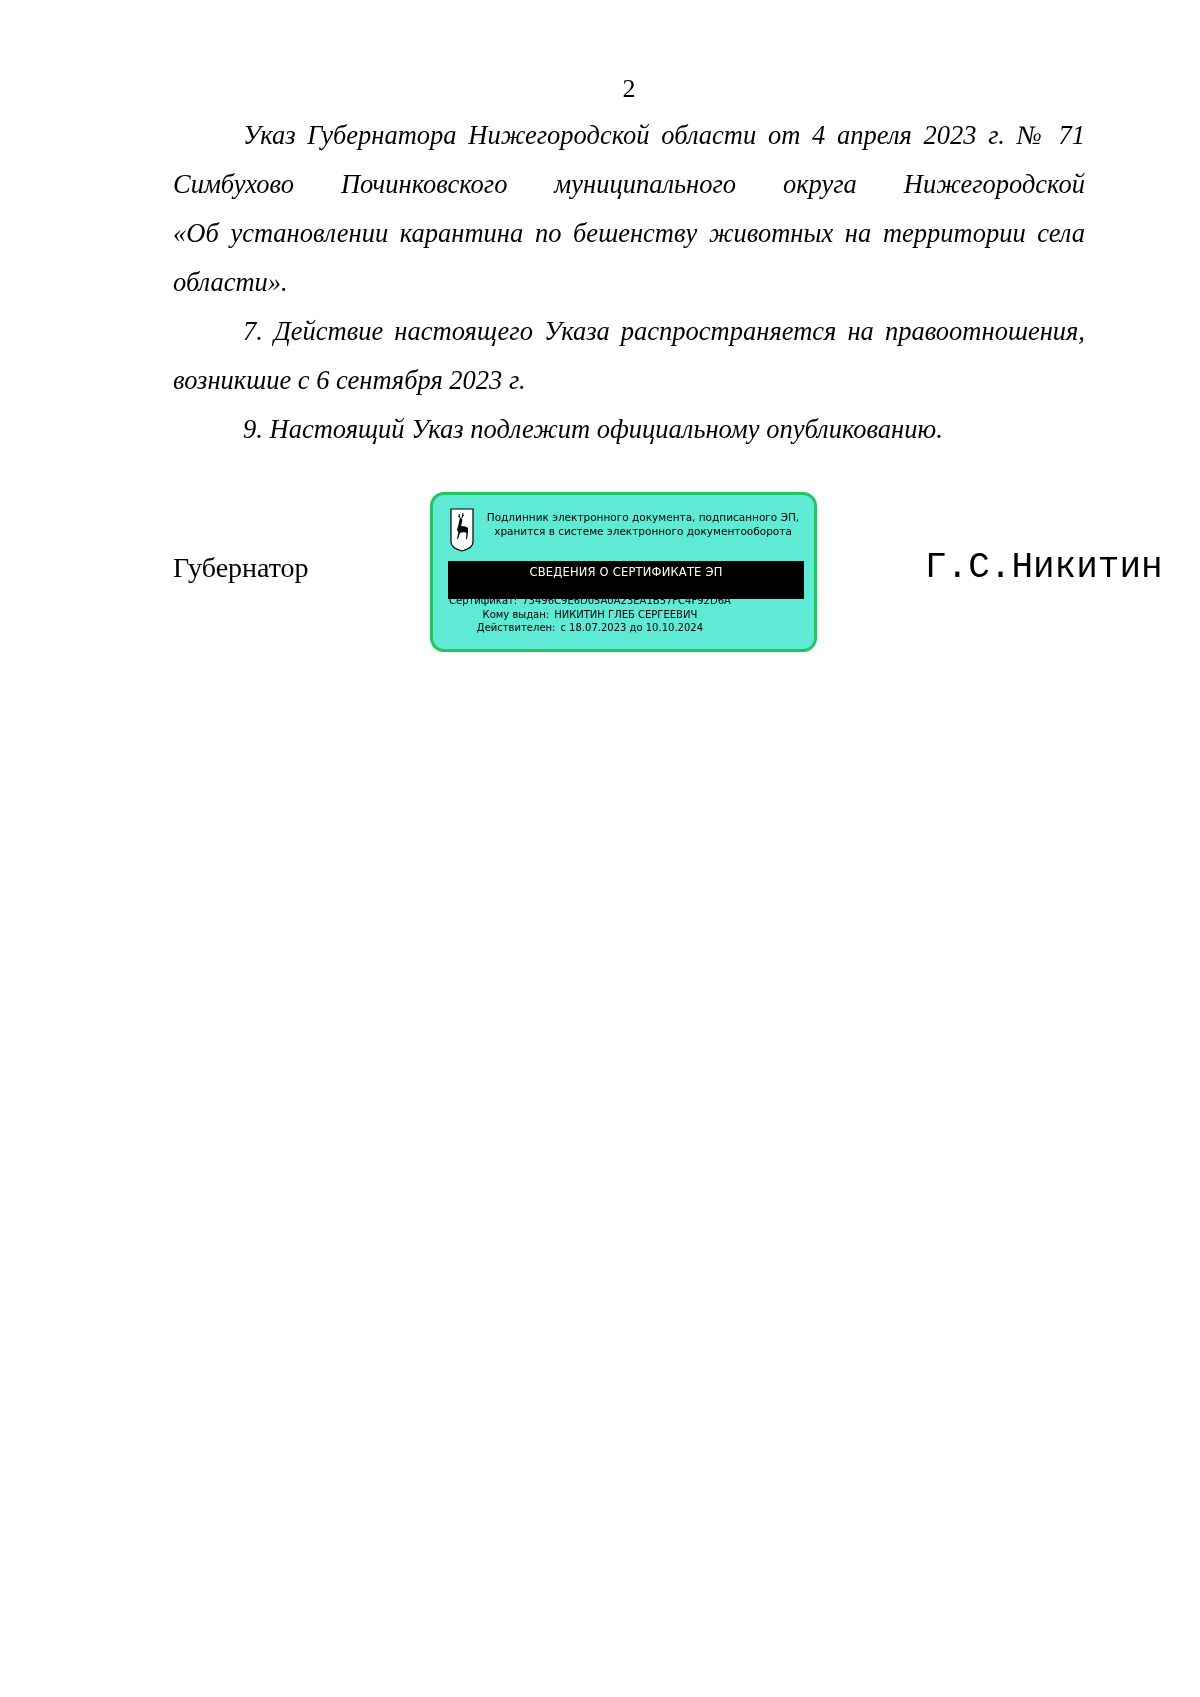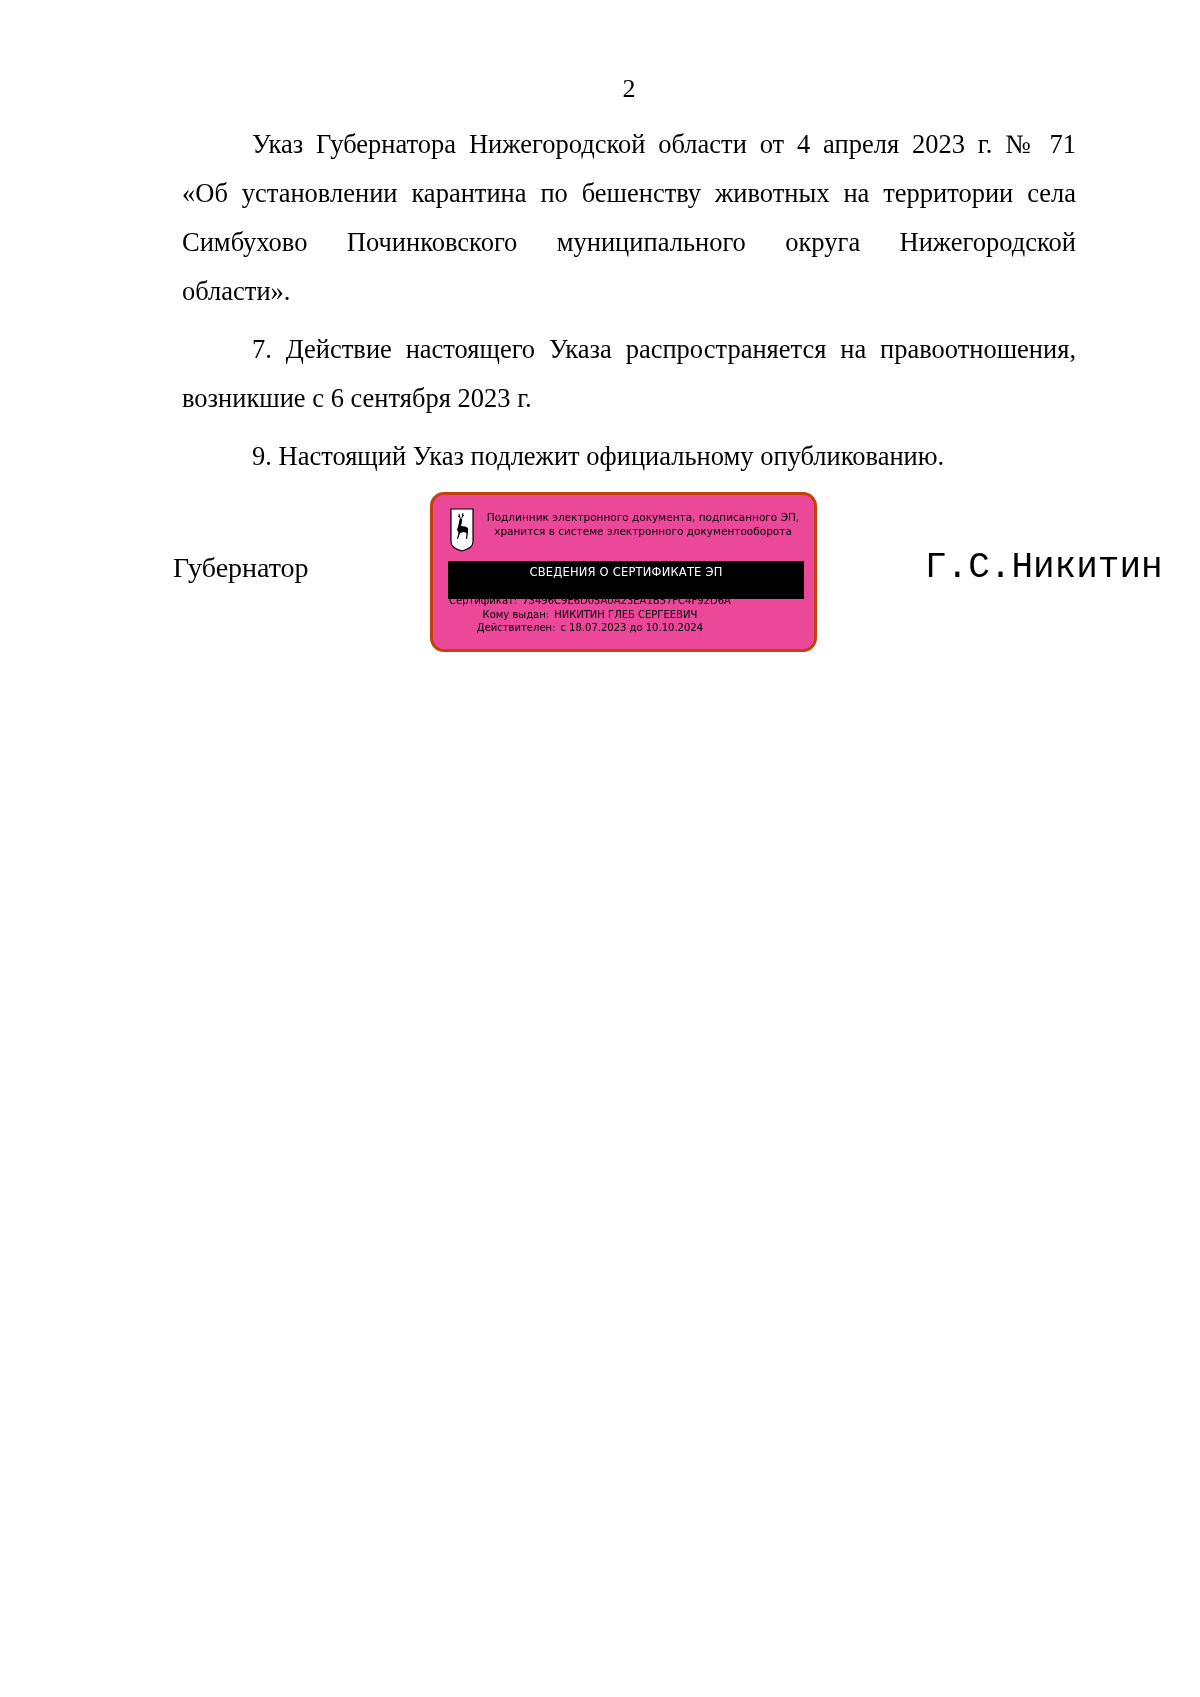--- a/index.html
+++ b/index.html
@@ -8,37 +8,37 @@
     .sans { font-family: "DejaVu Sans", "Liberation Sans", sans-serif; }
 
     .page-number {
       position: absolute; left: 0; width: 1258px; top: 74px;
       text-align: center; font-size: 26px; line-height: 30px;
     }
     .body-text {
       position: absolute; left: 173px; width: 912px; top: 111px;
       font-size: 26.5px; line-height: 49px;
     }
-    .para { margin: 9px; text-align: justify; text-align-last: left; }
+    .para { margin: 0; text-align: justify; text-align-last: left; font-style: italic; }
     .para .line { display: block; }
     .para .line.justify { text-align: justify; text-align-last: justify; }
     .indent { text-indent: 70px; }
 
     .sig-left {
       position: absolute; left: 173px; top: 553px;
       font-size: 28px; line-height: 30px;
     }
     .sig-right {
       position: absolute; left: 925px; top: 553px;
       font-size: 36px; line-height: 30px; font-family: Liberation Mono, monospace;
     }
 
     .stamp {
       position: absolute; left: 430px; top: 492px; width: 381px; height: 154px;
-      border: 3px solid #c2410c; border-radius: 14px; background: #ec4899;
+      border: 3px solid #22c55e; border-radius: 14px; background: #5eead4;
     }
     .stamp-emblem {
       position: absolute; left: 17px; top: 13px; width: 24px; height: 44px;
     }
     .stamp-header {
       position: absolute; left: 50px; top: 15px; width: 320px;
       text-align: center; font-size: 10.5px; line-height: 14px;
     }
     .stamp-bar {
       position: absolute; left: 15px; top: 66px; width: 356px; height: 38px;
@@ -51,22 +51,22 @@
     .stamp-info .row span.val { margin-left: 5px; }
   </style>
 </head>
 <body>
 
 <div class="page-number serif">2</div>
 
 <div class="body-text serif">
   <p class="para">
     <span class="line justify indent">Указ Губернатора Нижегородской области от 4 апреля 2023 г. № 71</span>
+    <span class="line justify">Симбухово Починковского муниципального округа Нижегородской</span>
     <span class="line justify">«Об установлении карантина по бешенству животных на территории села</span>
-    <span class="line justify">Симбухово Починковского муниципального округа Нижегородской</span>
     <span class="line">области».</span>
   </p>
   <p class="para">
     <span class="line justify indent">7. Действие настоящего Указа распространяется на правоотношения,</span>
     <span class="line">возникшие с 6 сентября 2023 г.</span>
   </p>
   <p class="para">
     <span class="line indent">9. Настоящий Указ подлежит официальному опубликованию.</span>
   </p>
 </div>

